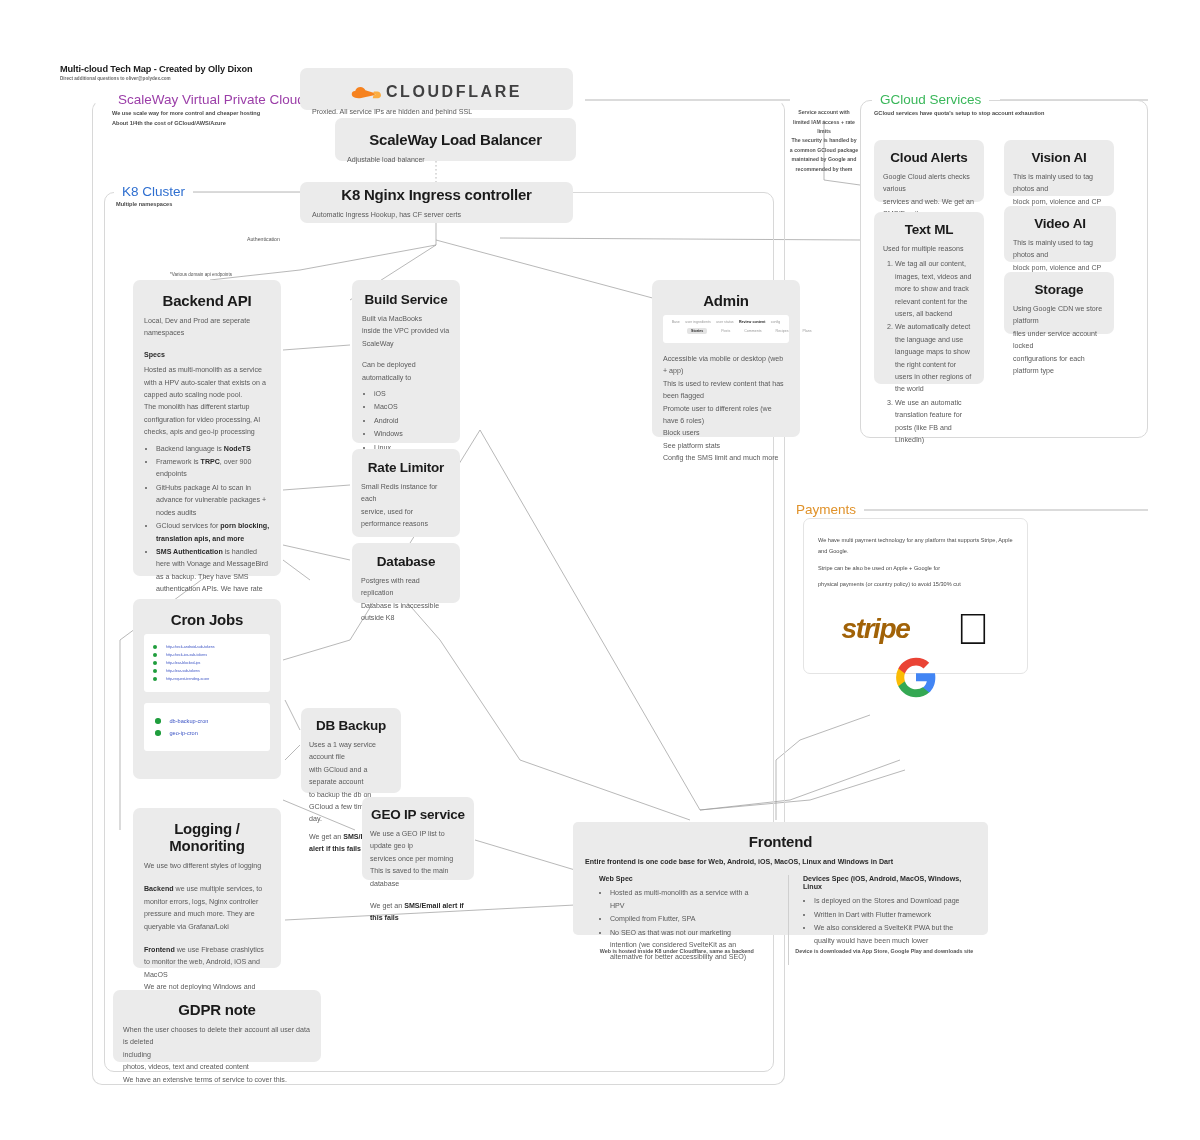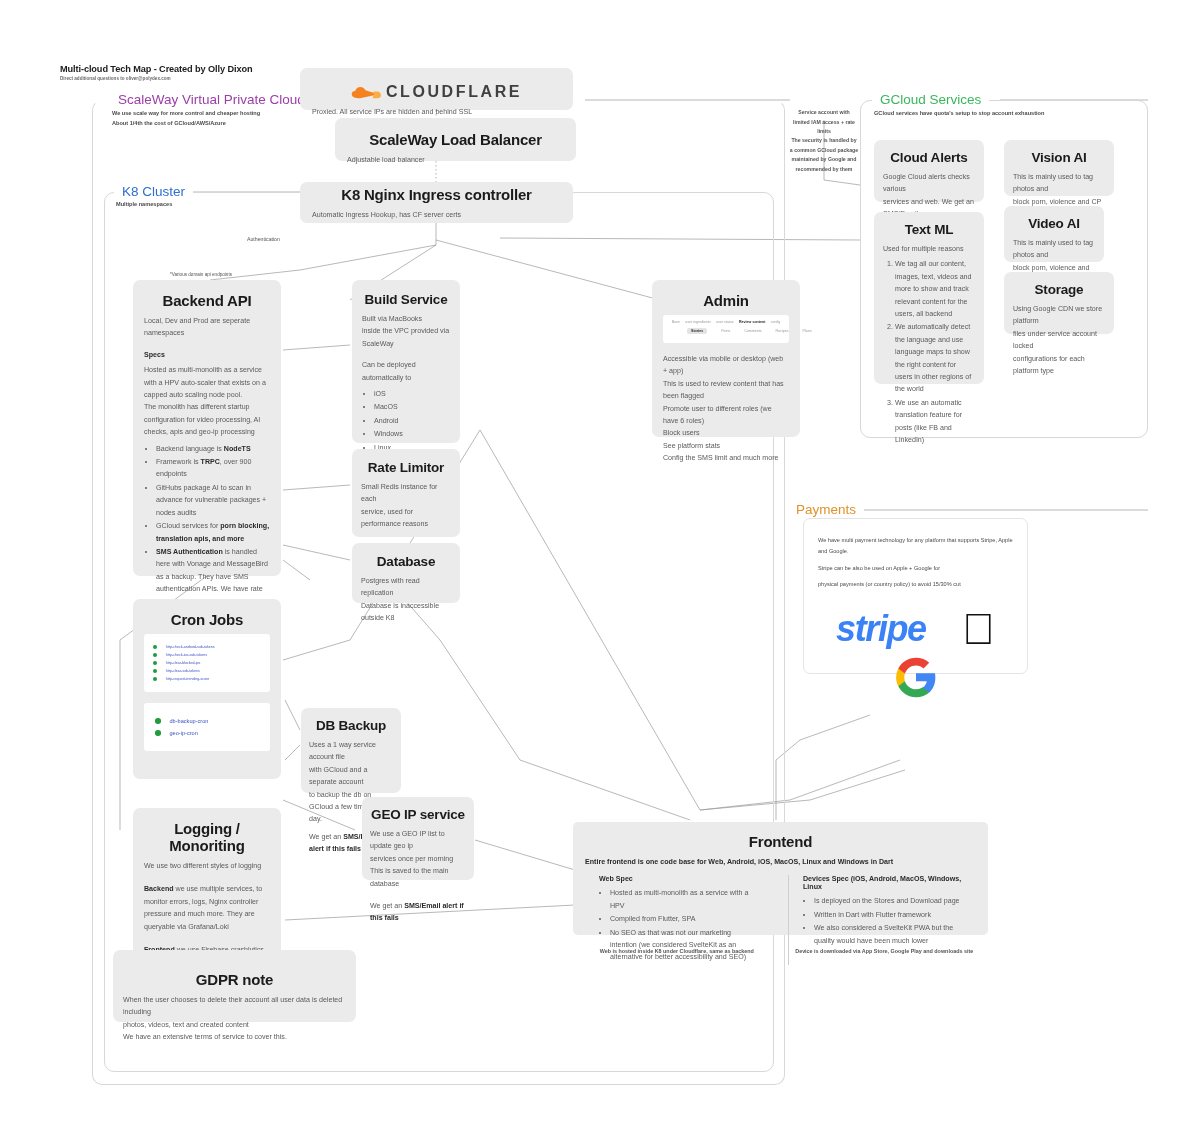--- a/index.html
+++ b/index.html
@@ -63,21 +63,21 @@
   .cron-mock { background:#fff; border-radius:3px; padding:7px 9px; margin:3px 0 0; }
   .cron-item { display:flex; align-items:center; gap:9px; margin:4px 0; }
   .dot { width:4px; height:4px; border-radius:50%; background:#1f9d3d; flex:0 0 auto; }
   .dot.lg { width:5.5px; height:5.5px; }
   .cron-item span { font-size:3.6px; color:#3a52c4; }
   .cron-item.big span { font-size:5.6px; }
 
   
   .pay-card { position:absolute; background:#fff; border:1px solid #e4e4e4; border-radius:7px; }
   .pay-logos { display:flex; align-items:center; justify-content:space-around; margin-top:16px; }
-  .stripe-word { font-size:36px; font-weight:700; color:#3b82f6; letter-spacing:-1.4px; font-style:italic; }
+  .stripe-word { font-size:28px; font-weight:700; color:#a16207; letter-spacing:-1.4px; font-style:italic; }
   .apple-glyph { font-size:44px; line-height:1; color:#111; }
 
   
   .fe-cols { display:flex; gap:16px; margin-top:7px; }
   .fe-col { flex:1; padding:0 14px; }
   .fe-col.right { border-left:1px solid #cfcfcf; }
   .fe-h { font-size:7.1px; font-weight:700; color:#2a2a2a; margin:0 0 4px; }
   .fe-foot { display:flex; margin-top:6px; }
   .fe-foot div { flex:1; text-align:center; font-size:5.4px; color:#555; font-weight:700; }
 
@@ -263,21 +263,21 @@
       <li>We use an automatic translation feature for posts (like FB and LinkedIn)</li>
     </ol>
   </div>
 
   <div class="card" style="left:1004px; top:140px; width:110px; height:56px; padding:6px 9px;">
     <h3 class="sm">Vision AI</h3>
     <p>This is mainly used to tag photos and</p>
     <p>block porn, violence and CP</p>
   </div>
 
-  <div class="card" style="left:1004px; top:206px; width:100px; height:56px; padding:6px 9px;">
+  <div class="card" style="left:1004px; top:206px; width:112px; height:56px; padding:6px 9px;">
     <h3 class="sm">Video AI</h3>
     <p>This is mainly used to tag photos and</p>
     <p>block porn, violence and CP</p>
   </div>
 
   <div class="card" style="left:1004px; top:272px; width:110px; height:62px; padding:6px 9px;">
     <h3 class="sm">Storage</h3>
     <p>Using Google CDN we store platform</p>
     <p>files under service account locked</p>
     <p>configurations for each platform type</p>
@@ -363,21 +363,21 @@
     <p class="c">We use two different styles of logging</p>
     <p class="c" style="margin-top:11px;">
       <b>Backend</b><span> we use multiple services, to monitor errors, logs, Nginx controller pressure and much more. They are queryable via Grafana/Loki</span>
     </p>
     <p class="c" style="margin-top:11px;">
       <b>Frontend</b><span> we use Firebase crashlytics to monitor the web, Android, iOS and MacOS</span>
     </p>
     <p class="c">We are not deploying Windows and Linux at the moment</p>
   </div>
 
-  <div class="card" style="left:113px; top:950px; width:243px; height:72px; padding:17px 10px;">
+  <div class="card" style="left:113px; top:990px; width:208px; height:72px; padding:7px 10px;">
     <h3>GDPR note</h3>
     <p class="c">When the user chooses to delete their account all user data is deleted</p>
     <p class="c">including</p>
     <p class="c">photos, videos, text and created content</p>
     <p class="c">We have an extensive terms of service to cover this.</p>
   </div>
 
   <div class="card" style="left:573px; top:822px; width:415px; height:113px; padding:7px 12px; border-radius:5px;">
     <h3>Frontend</h3>
     <p class="c" style="font-weight:700; color:#2a2a2a;">Entire frontend is one code base for Web, Android, iOS, MacOS, Linux and Windows in Dart</p>

